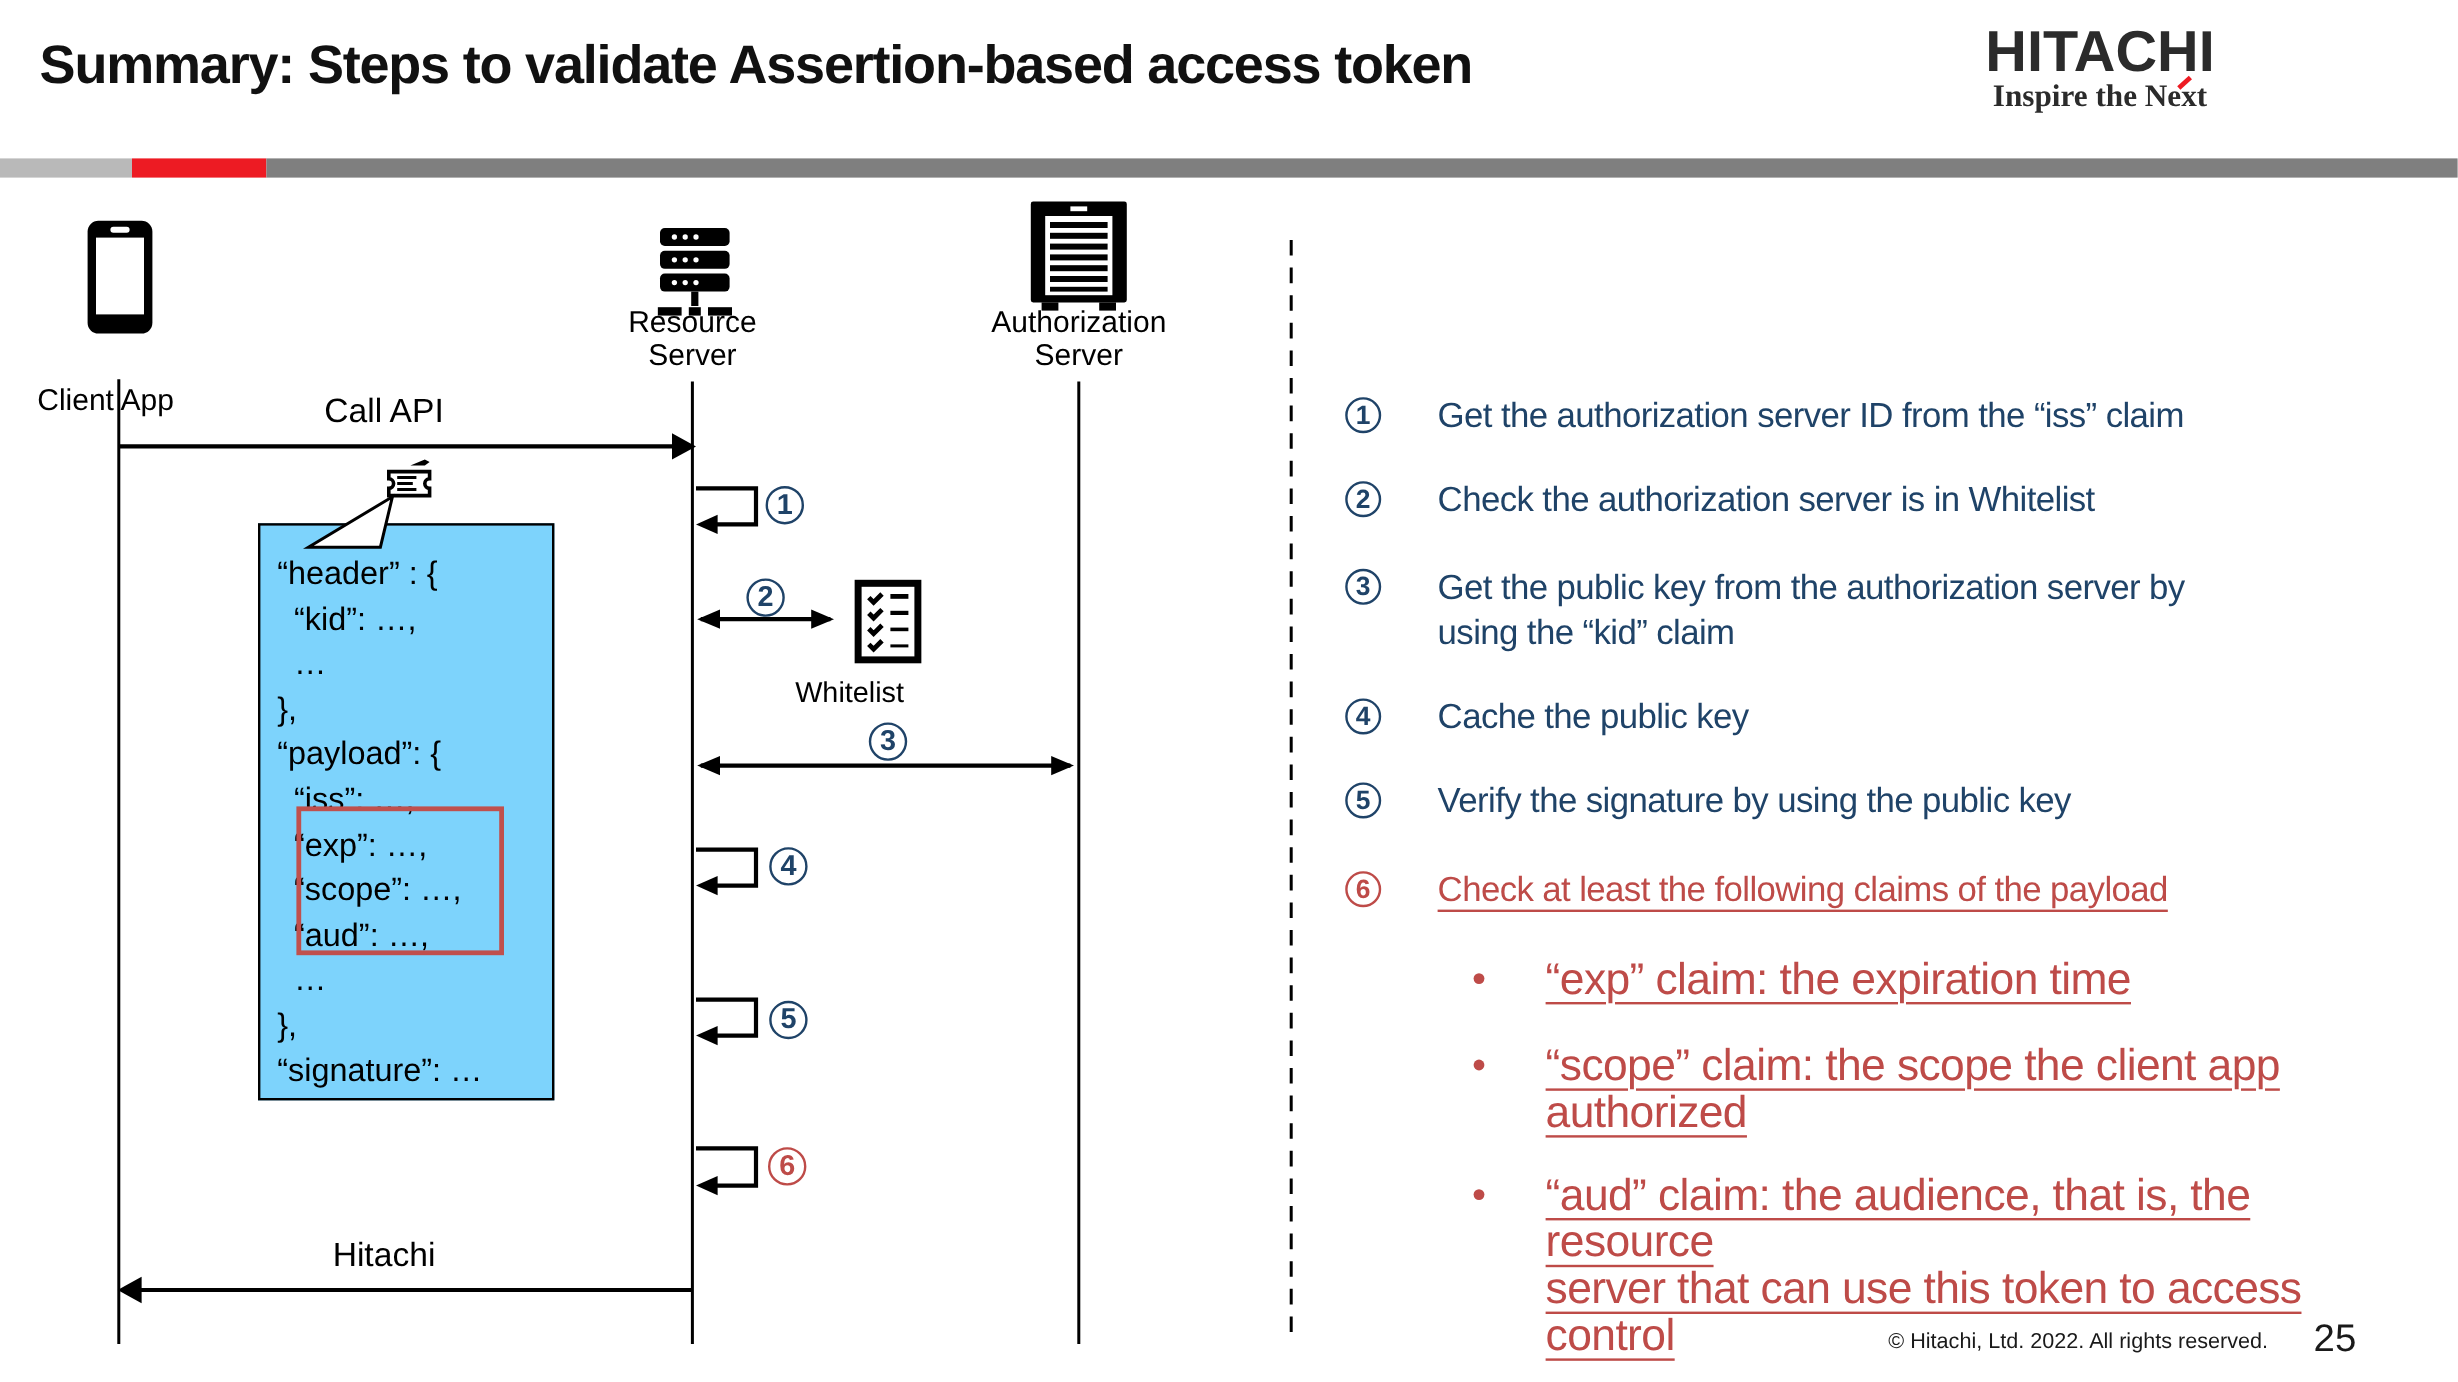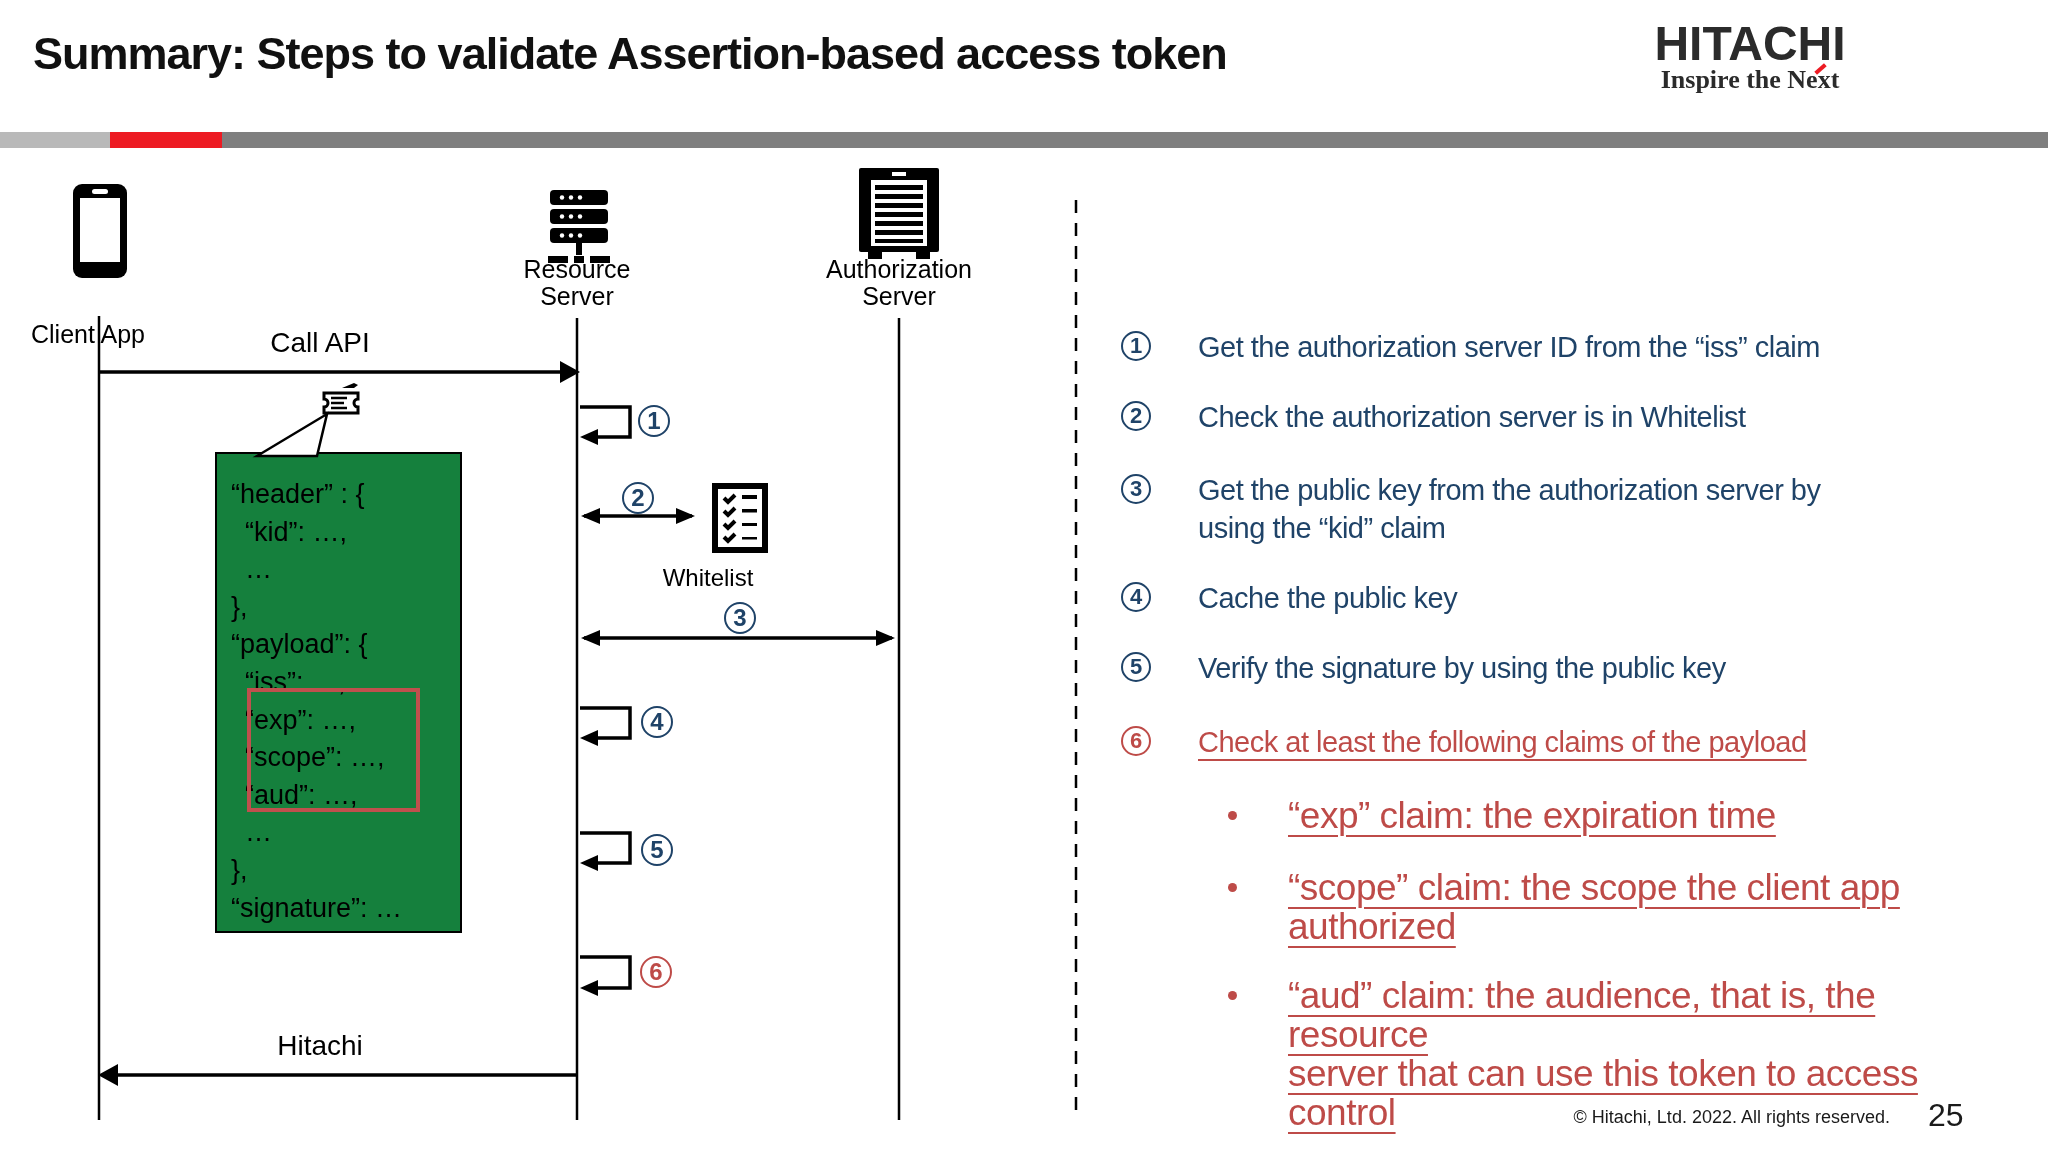--- a/index.html
+++ b/index.html
@@ -20,22 +20,22 @@
   .topbar .seg{position:absolute;top:0;height:16px;}
   .seg-light{left:0;width:110px;background:var(--bar_gray_light,#B9B9B9);}
   .seg-red{left:110px;width:112px;background:var(--bar_red,#ED1B23);}
   .seg-dark{left:222px;width:1826px;background:var(--bar_gray_dark,#7F7F7F);}
   
   .actor-label{position:absolute;text-align:center;font-size:25px;color:#000;line-height:27px;}
   .msg-label{position:absolute;text-align:center;font-size:28px;color:#000;}
   .small-label{position:absolute;text-align:center;font-size:24px;color:#000;}
   
   .token-box{
-    position:absolute;left:215px;top:452px;width:247px;height:481px;
-    border:2px solid #000;background:#15803d;box-sizing:border-box;
+    position:absolute;left:215px;top:436px;width:247px;height:481px;
+    border:2px solid #000;background:#7dd3fc;box-sizing:border-box;
     padding-top:22px;font-size:27px;line-height:37.6px;z-index:2;
   }
   .token-line{padding-left:14px;white-space:nowrap;}
   .token-line.indent{padding-left:28px;}
   .token-highlight{
     position:absolute;left:30px;top:234px;width:173px;height:124px;
     border:4px solid var(--box_red,#C0504D);box-sizing:border-box;z-index:3;
   }
   
   .cnum{

